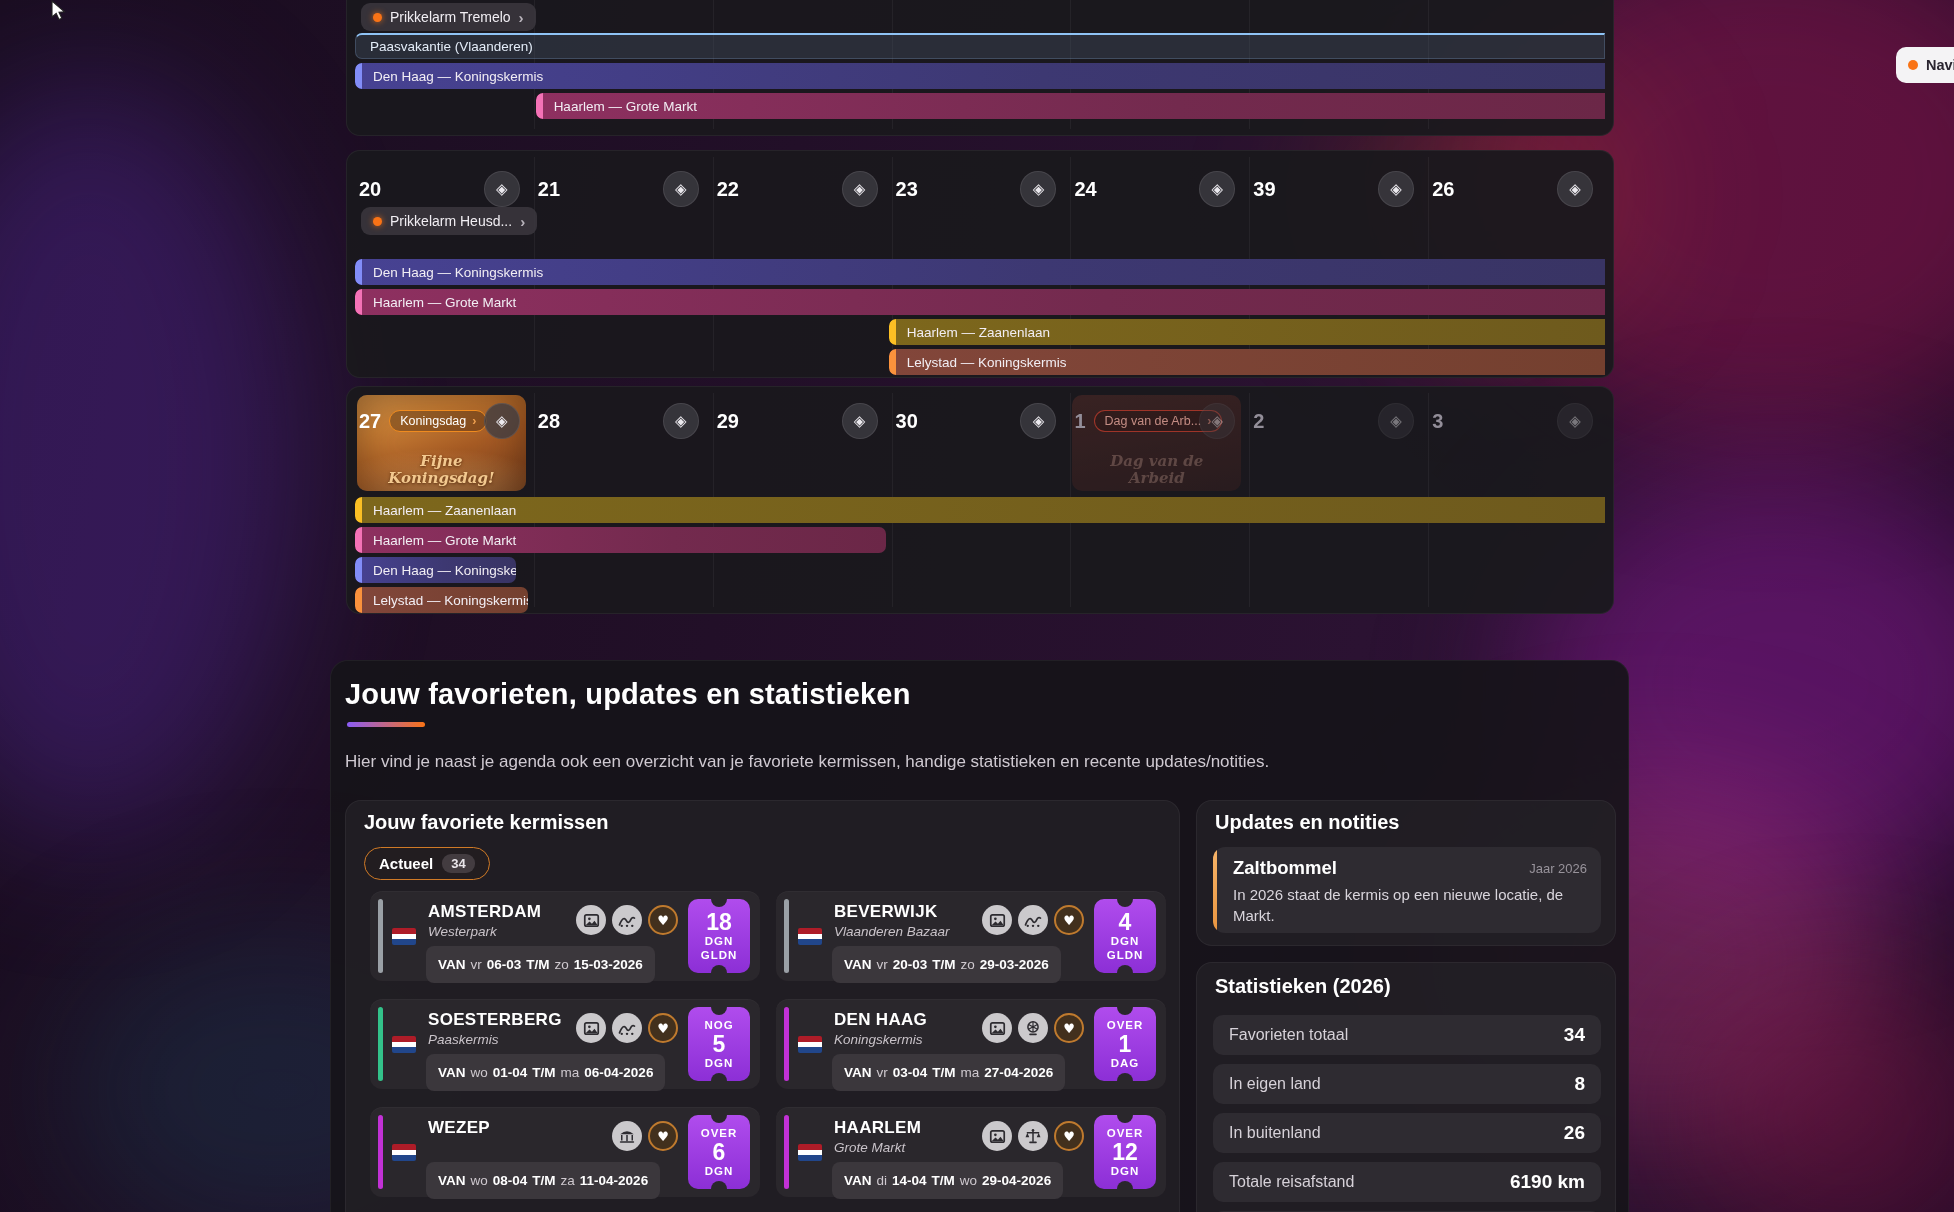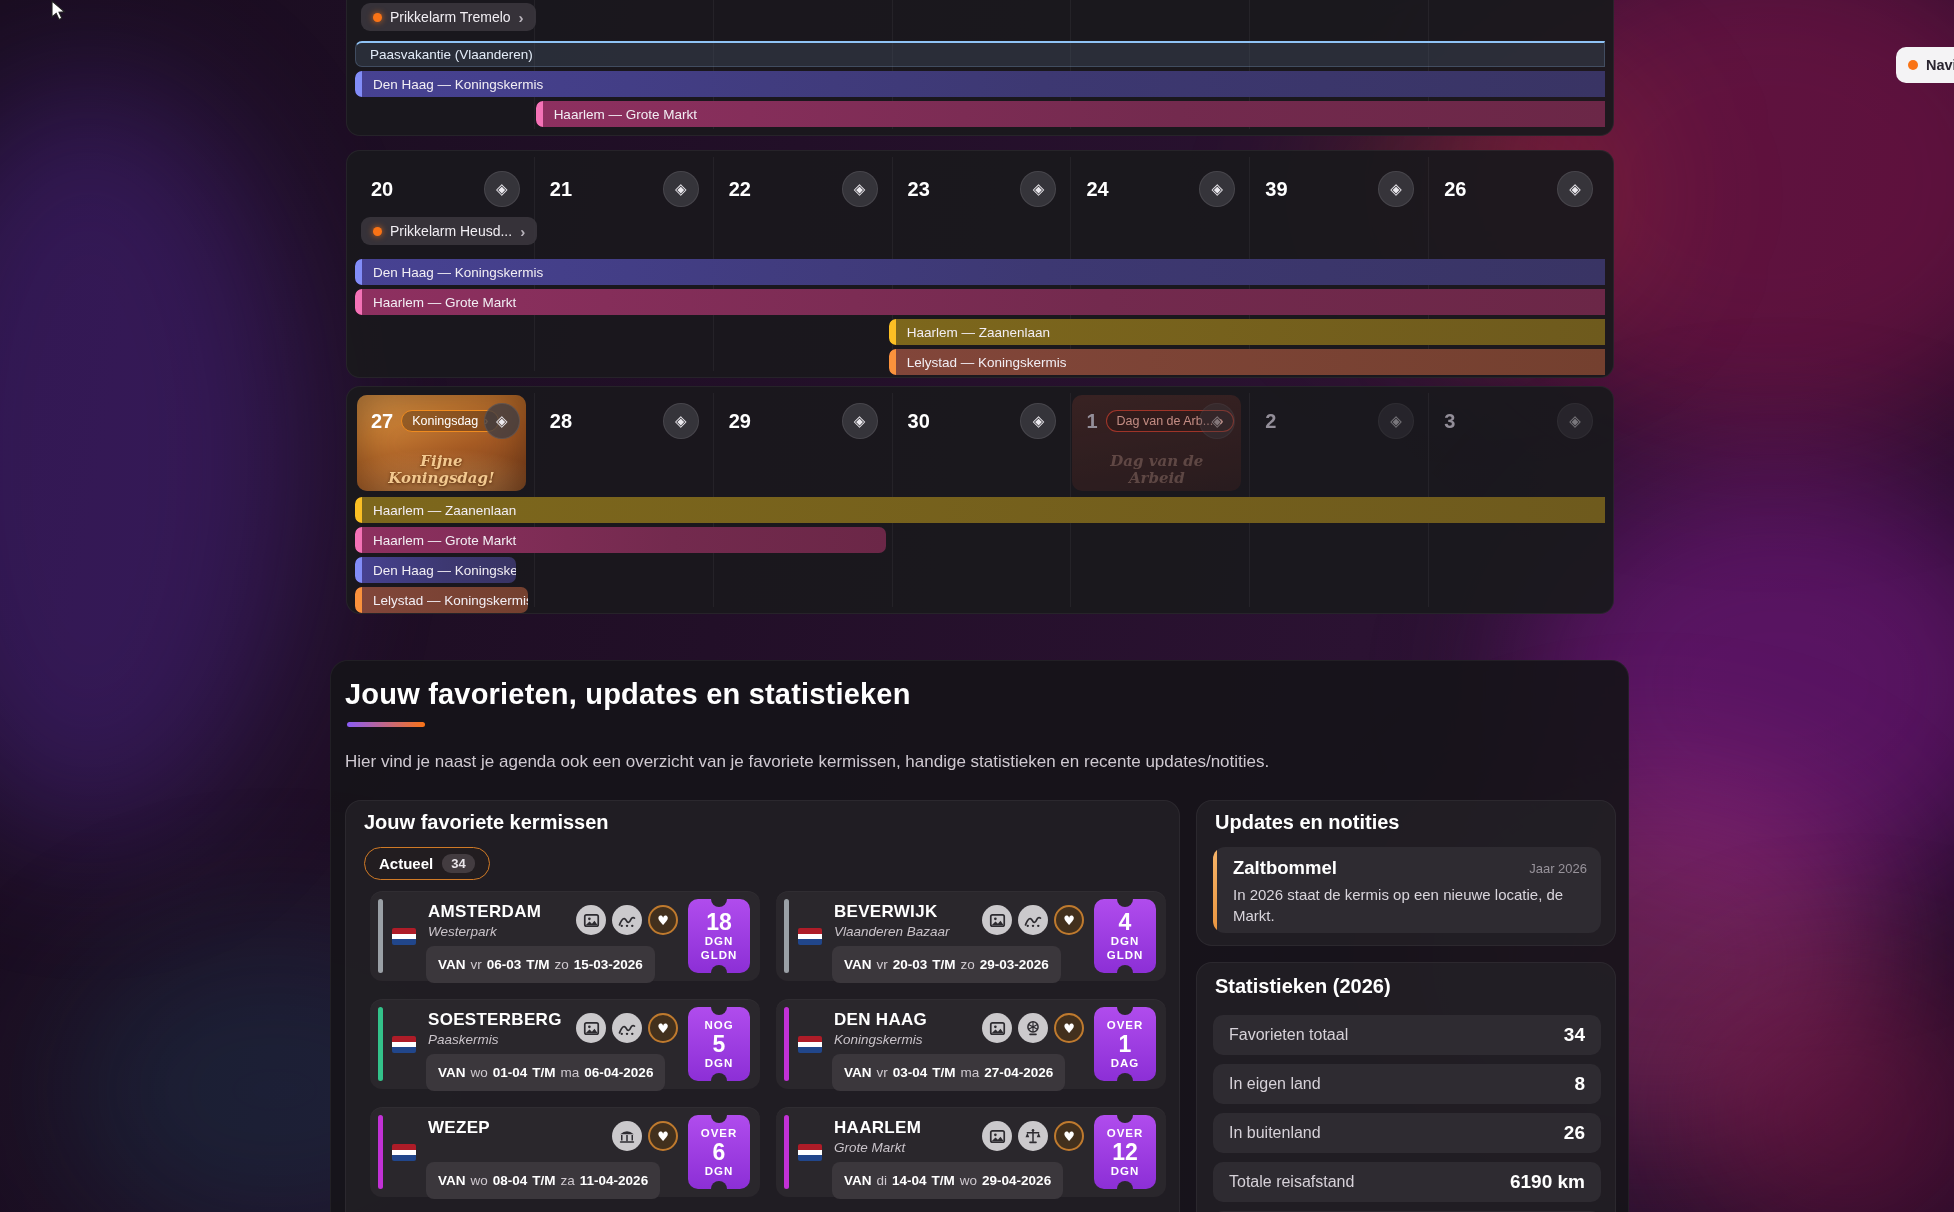--- a/index.html
+++ b/index.html
@@ -18,21 +18,21 @@
 
   
   .week-card{position:absolute;left:346px;width:1268px;background:rgba(26,24,29,.94);
              border:1px solid rgba(255,255,255,.055);border-radius:14px;box-sizing:border-box;}
   #week0{top:-60px;height:196px;}
   #week1{top:150px;height:228px;}
   #week2{top:386px;height:228px;}
   .sep{position:absolute;top:6px;bottom:6px;width:1px;background:rgba(255,255,255,.05);}
   .days{position:absolute;left:0;right:0;top:0;height:120px;}
   .day{position:absolute;box-sizing:border-box;}
-  .day-num{font-size:20px;font-weight:bold;color:#fff;margin-left:16px;text-align:right;}
+  .day-num{font-size:20px;font-weight:bold;color:#fff;margin-left:4px;text-align:right;}
   .day.dim .day-num{color:#938e99;}
   .day-head{position:relative;display:flex;align-items:center;height:36px;}
   .diamond-btn{position:absolute;right:14px;top:0;width:34px;height:34px;border-radius:50%;
                background:rgba(62,60,66,.78);border:1px solid rgba(255,255,255,.09);
                display:flex;align-items:center;justify-content:center;cursor:pointer;}
   .diamond-btn span{font-family:"DejaVu Sans",sans-serif;font-size:15px;color:#eceaef;line-height:1;}
   .day.dim .diamond-btn{opacity:.45;}
   .day-img{position:absolute;left:2px;right:8px;top:-8px;height:96px;border-radius:10px;overflow:hidden;}
   .theme-koningsdag{background:
      radial-gradient(120% 90% at 50% 110%,rgba(255,214,140,.5),rgba(255,214,140,0) 60%),
@@ -49,24 +49,24 @@
   .day-badge .chev{color:#f0a050;font-weight:bold;}
   .day-badge.faded{border-color:rgba(196,62,46,.75);color:rgba(236,172,160,.78);background:rgba(40,15,12,.3);}
   .day-badge.faded .chev{color:rgba(236,140,120,.7);}
 
   .event-pill{position:absolute;display:inline-flex;align-items:center;gap:8px;
               background:rgba(58,55,62,.88);border-radius:9px;padding:6px 12px;cursor:pointer;}
   .event-pill .dot{width:9px;height:9px;border-radius:50%;background:#f97316;box-shadow:0 0 6px rgba(249,115,22,.8);}
   .event-pill .lbl{font-size:14px;color:#f1eef3;white-space:nowrap;}
   .event-pill .chev{font-size:15px;color:#b9b4bc;font-weight:bold;line-height:1;}
   #week0 .event-pill{left:14px;top:62px;}
-  #week1 .event-pill{left:14px;top:66px;}
+  #week1 .event-pill{left:14px;top:56px;}
 
   .bars{position:absolute;left:8px;right:8px;}
-  #week0 .bars{top:100px;}
+  #week0 .bars{top:92px;}
   #week1 .bars{top:108px;}
   #week2 .bars{top:110px;}
   .bar{position:relative;height:26px;margin-bottom:4px;border-radius:7px;display:flex;align-items:center;
        padding-left:18px;box-sizing:border-box;font-size:13.5px;color:#f2eef4;white-space:nowrap;
        overflow:hidden;cursor:pointer;}
   .bar::before{content:"";position:absolute;left:0;top:0;bottom:0;width:7px;border-radius:7px 0 0 7px;}
   .bar.cutr{border-top-right-radius:0;border-bottom-right-radius:0;}
   .bar.indigo{background:linear-gradient(90deg,#474293 0%,#3d3872 55%,#393464 100%);}
   .bar.indigo::before{background:#828df8;}
   .bar.pink{background:linear-gradient(90deg,#8e3060 0%,#732a4e 60%,#6b2747 100%);}

